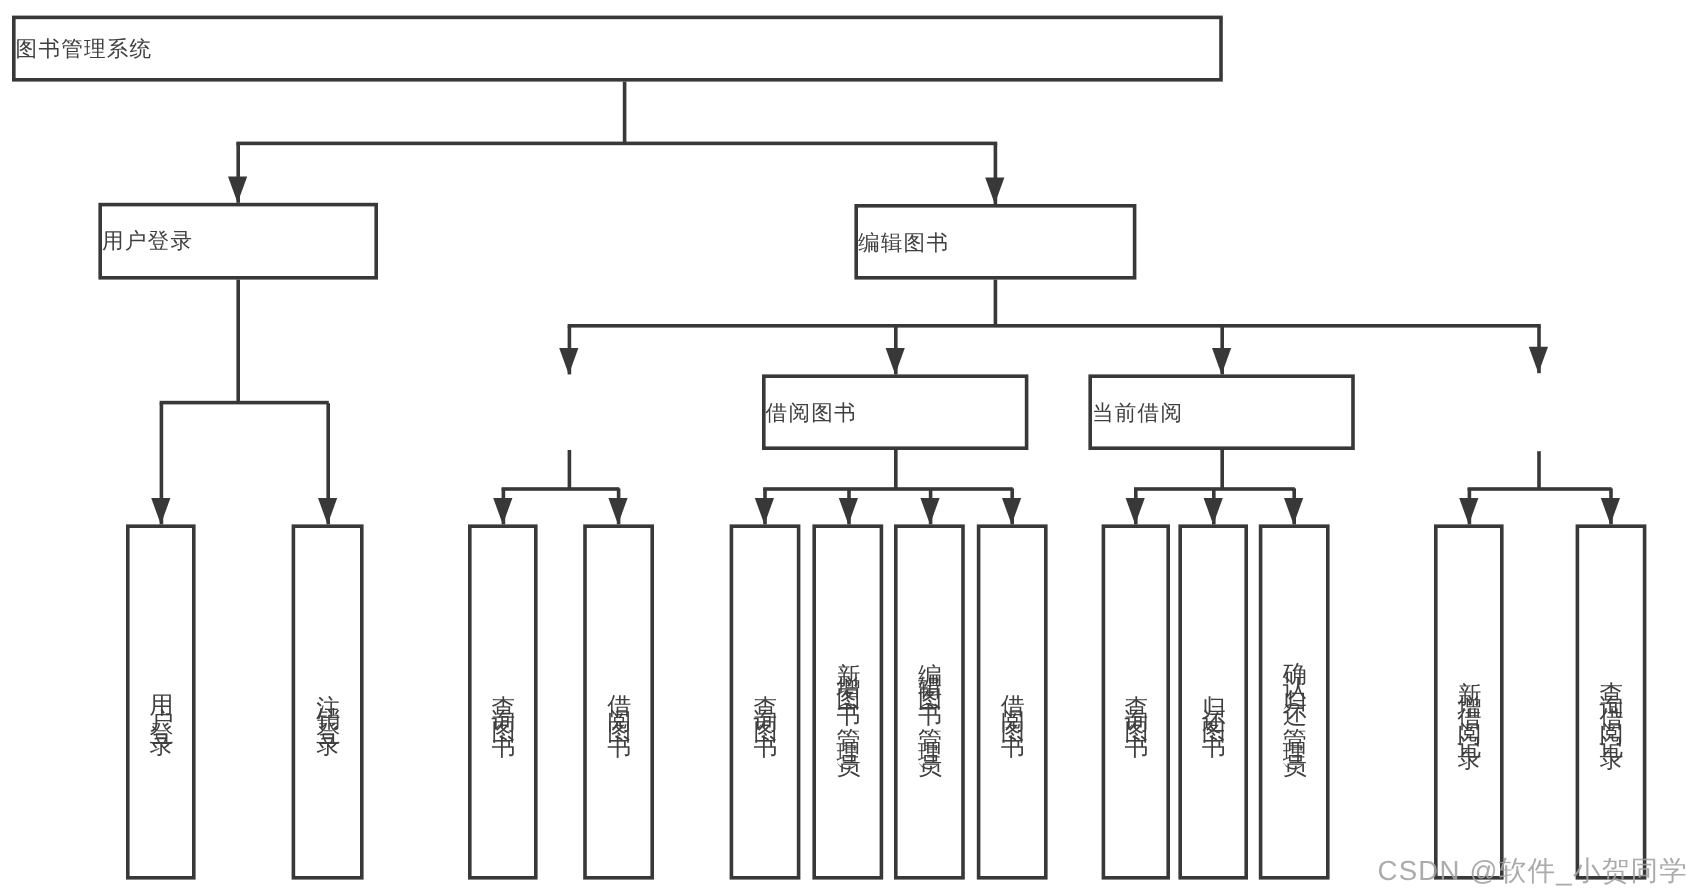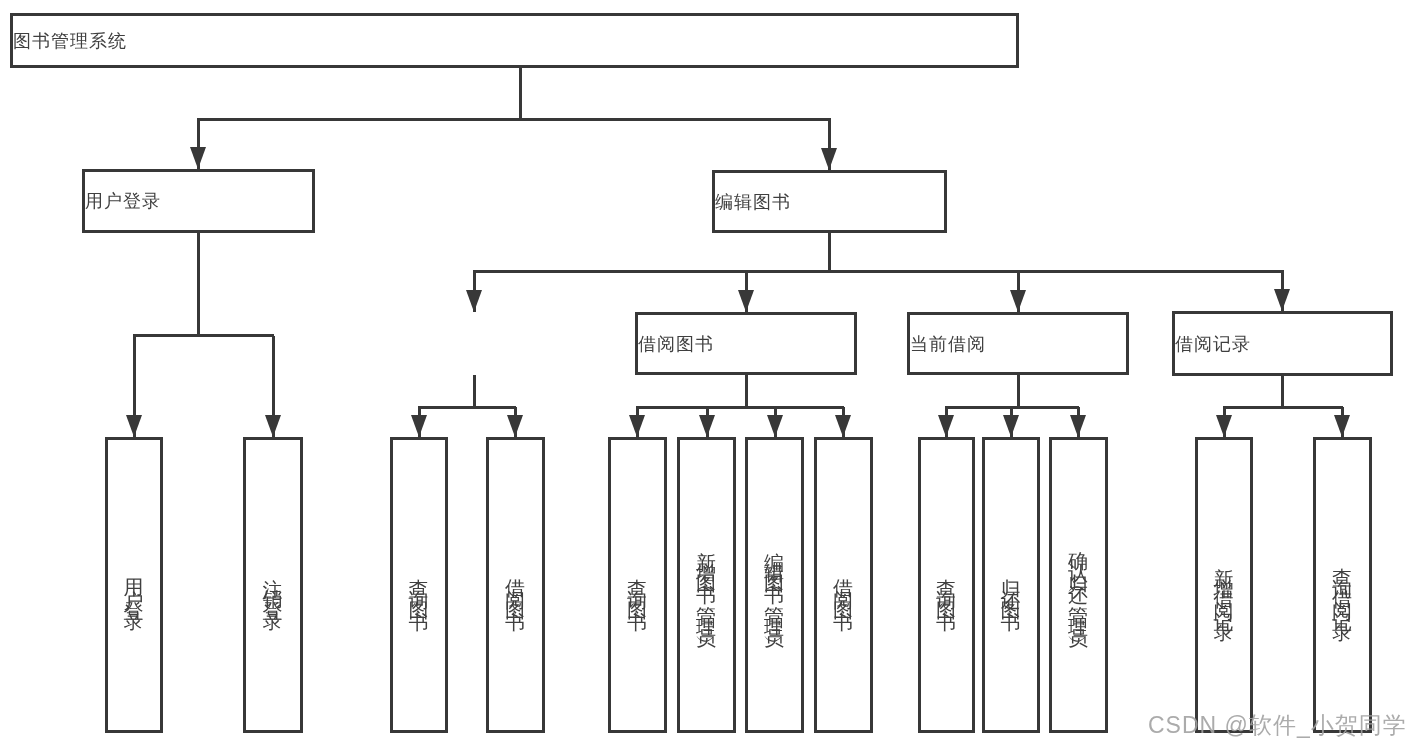--- a/index.html
+++ b/index.html
@@ -83,23 +83,20 @@
 
 
   <div class="node" style="left:635px;top:312px;width:222px;height:63px">
     <span>借阅图书</span>
   </div>
 
   <div class="node" style="left:907px;top:312px;width:222px;height:63px">
     <span>当前借阅</span>
   </div>
 
-  <div class="node" style="left:1172px;top:311px;width:221px;height:65px">
-    <span>借阅记录</span>
-  </div>
 
   <div class="leaf" style="left:105px;top:437px;width:58px;height:296px">
     <span class="vtext">用户登录</span>
   </div>
   <div class="leaf" style="left:243px;top:437px;width:60px;height:296px">
     <span class="vtext">注销登录</span>
   </div>
 
   <div class="leaf" style="left:390px;top:437px;width:58px;height:296px">
     <span class="vtext">查询图书</span>

